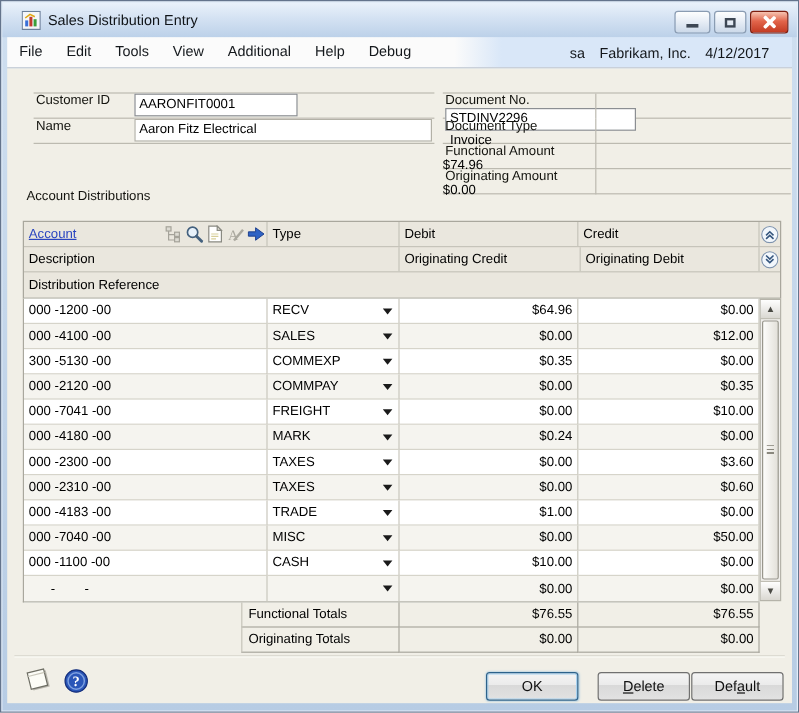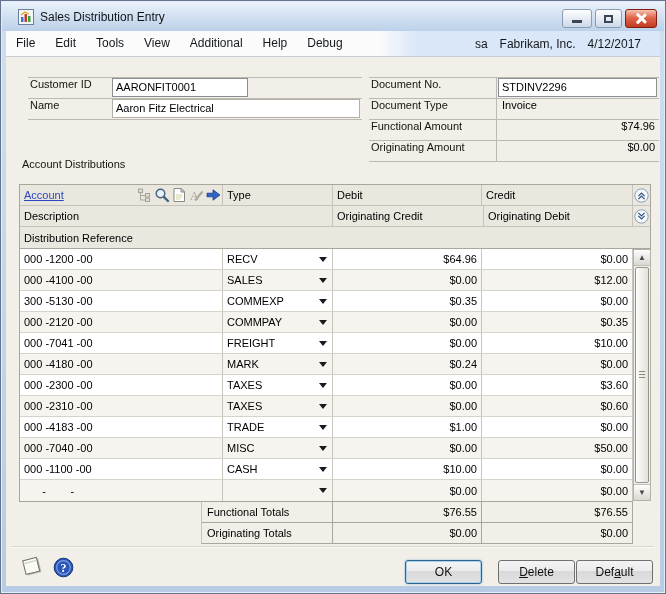--- a/index.html
+++ b/index.html
@@ -64,21 +64,21 @@
   .left-fields {
     position: absolute; left: 22px; top: 20px; width: 334px;
     border-top: 1px solid #bcbab0;
   }
   .right-fields {
     position: absolute; left: 363px; top: 20px; width: 290px;
     border-top: 1px solid #bcbab0;
   }
   .frow { display: flex; align-items: flex-start; height: 21px; border-bottom: 1px solid #bcbab0; }
   .left-fields .frow .field-label { width: 84px; padding-left: 2px; }
-  .right-fields .frow { position: relative; }
+  .right-fields .frow { position: relative; flex-direction: column; }
   .right-fields .frow .field-label { width: 127px; padding-left: 2px; }
   .right-fields .frow .vdiv {
     position: absolute; left: 127px; top: 0; bottom: -1px; width: 1px; background: #bcbab0;
   }
   .textbox {
     height: 19px; background: #fff; border: 1px solid #8b8e92;
     font-size: 11px; padding: 0 3px; line-height: 17px; color: #000;
   }
   .box-customer-id { width: 136px; }
   .box-name { width: 248px; border-color: #b3b1a7; }

